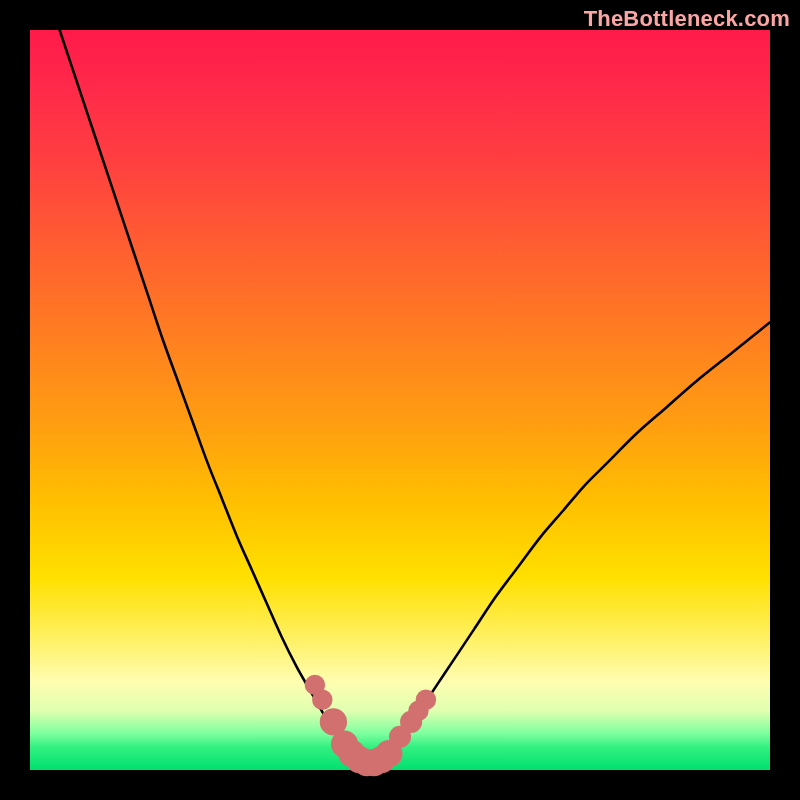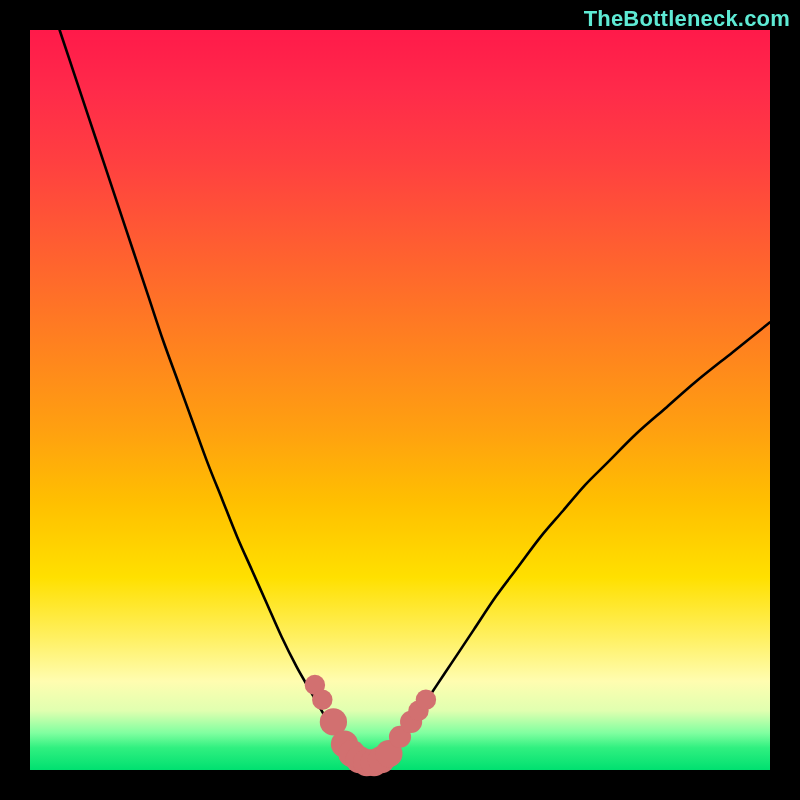--- a/index.html
+++ b/index.html
@@ -39,21 +39,21 @@
       #00e070 100%
     );
   }
   .watermark {
     position: absolute;
     top: 6px;
     right: 10px;
     font-family: Arial, Helvetica, sans-serif;
     font-size: 22px;
     font-weight: bold;
-    color: #5eead4;
+    color: #fca5a5;
     letter-spacing: 0.2px;
     z-index: 10;
     margin-left: 32px;
   }
   svg.curves {
     position: absolute;
     left: 0;
     top: 0;
     width: 740px;
     height: 740px;

